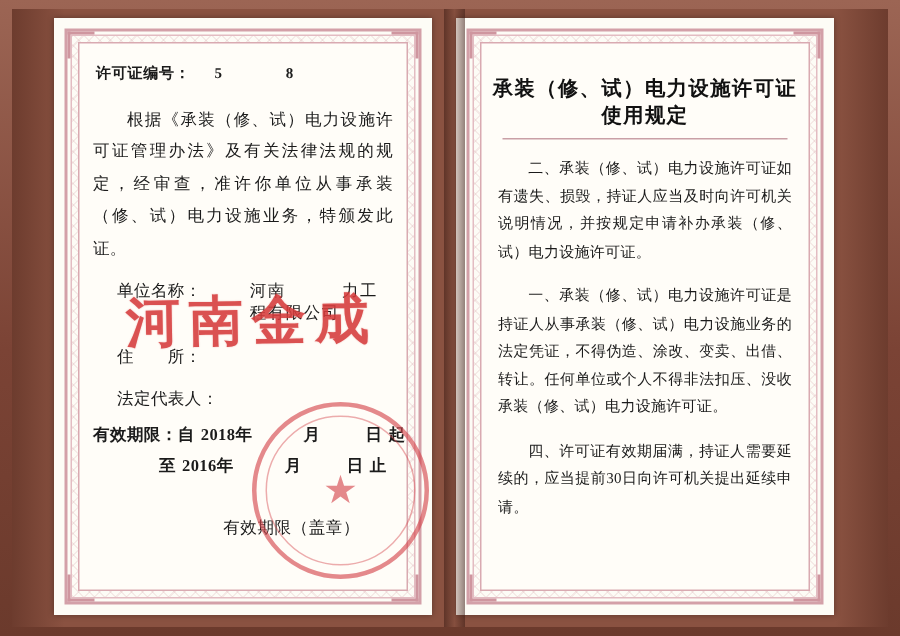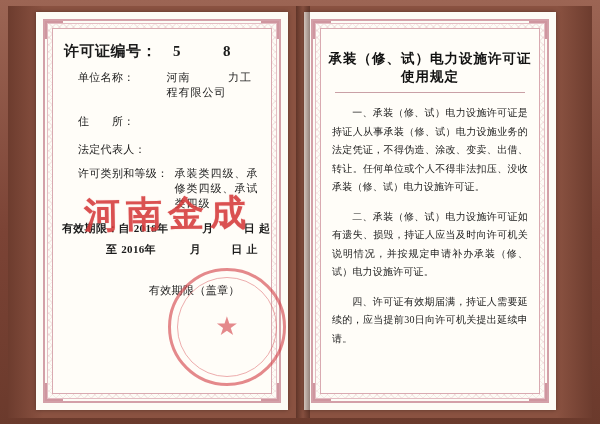--- a/index.html
+++ b/index.html
@@ -85,21 +85,21 @@
   .content {
     position: absolute;
     left: 20px; top: 20px; right: 20px; bottom: 20px;
     color: #1b1b1b;
   }
 
   
   .lic-no-row {
     display: flex;
     align-items: baseline;
-    font-size: 15px;
+    font-size: 10px;
     margin-top: 10px;
     margin-left: 8px;
     letter-spacing: .5px;
   }
   .lic-no-label { font-weight: 700; }
   .lic-no-a { margin-left: 16px; font-weight: 700; }
   .lic-no-b { margin-left: 42px; font-weight: 700; }
 
   .para {
     font-size: 11px;
@@ -234,44 +234,41 @@
     <div class="corner c-br"></div>
 
     <div class="content">
 
       <div class="lic-no-row">
         <span class="lic-no-label">许可证编号：</span>
         <span class="lic-no-a">5</span>
         <span class="lic-no-b">8</span>
       </div>
 
+      <div class="para"><span class="indent"></span><span>根据《承装（修、试）电力设施许可证管理办法》及有关法律法规的规定，经审查，准许你单位从事承装（修、试）电力设施业务，特颁发此证。</span></div>
 
       <div class="field">
         <span class="field-label">单位名称：</span>
         <span class="field-value gap-left">
           <span>河南</span>
           <span style="display:inline-block;width:30px"></span>
           <span>力工程有限公司</span>
         </span>
       </div>
 
       <div class="field">
         <span class="field-label">住　　所：</span>
         <span class="field-value"></span>
       </div>
 
       <div class="field">
         <span class="field-label">法定代表人：</span>
         <span class="field-value"></span>
       </div>
 
-      <div class="field">
-        <span class="field-label">许可类别和等级：</span>
-        <span class="field-value">承装类四级、承修类四级、承试类四级</span>
-      </div>
 
       <div class="valid-block">
         <div class="valid-row">
           <span class="lead">有效期限：</span>
           <span class="lead">自</span>
           <span class="yr">2018</span>
           <span>年</span>
           <span class="md">月</span>
           <span class="tail">日</span>
           <span style="margin-left:4px">起</span>
@@ -304,19 +301,19 @@
     <div class="border-inner"></div>
     <div class="corner c-tl"></div>
     <div class="corner c-tr"></div>
     <div class="corner c-bl"></div>
     <div class="corner c-br"></div>
 
     <div class="content">
       <div class="r-title">承装（修、试）电力设施许可证使用规定</div>
       <div class="r-title-rule"></div>
 
+      <div class="r-item"><span class="indent"></span><span>二、承装（修、试）电力设施许可证如有遗失、损毁，持证人应当及时向许可机关说明情况，并按规定申请补办承装（修、试）电力设施许可证。</span></div>
       <div class="r-item"><span class="indent"></span><span>一、承装（修、试）电力设施许可证是持证人从事承装（修、试）电力设施业务的法定凭证，不得伪造、涂改、变卖、出借、转让。任何单位或个人不得非法扣压、没收承装（修、试）电力设施许可证。</span></div>
-      <div class="r-item"><span class="indent"></span><span>二、承装（修、试）电力设施许可证如有遗失、损毁，持证人应当及时向许可机关说明情况，并按规定申请补办承装（修、试）电力设施许可证。</span></div>
       <div class="r-item"><span class="indent"></span><span>四、许可证有效期届满，持证人需要延续的，应当提前30日向许可机关提出延续申请。</span></div>
 
     </div>
   </div>
 </div>
 
 </body></html>

